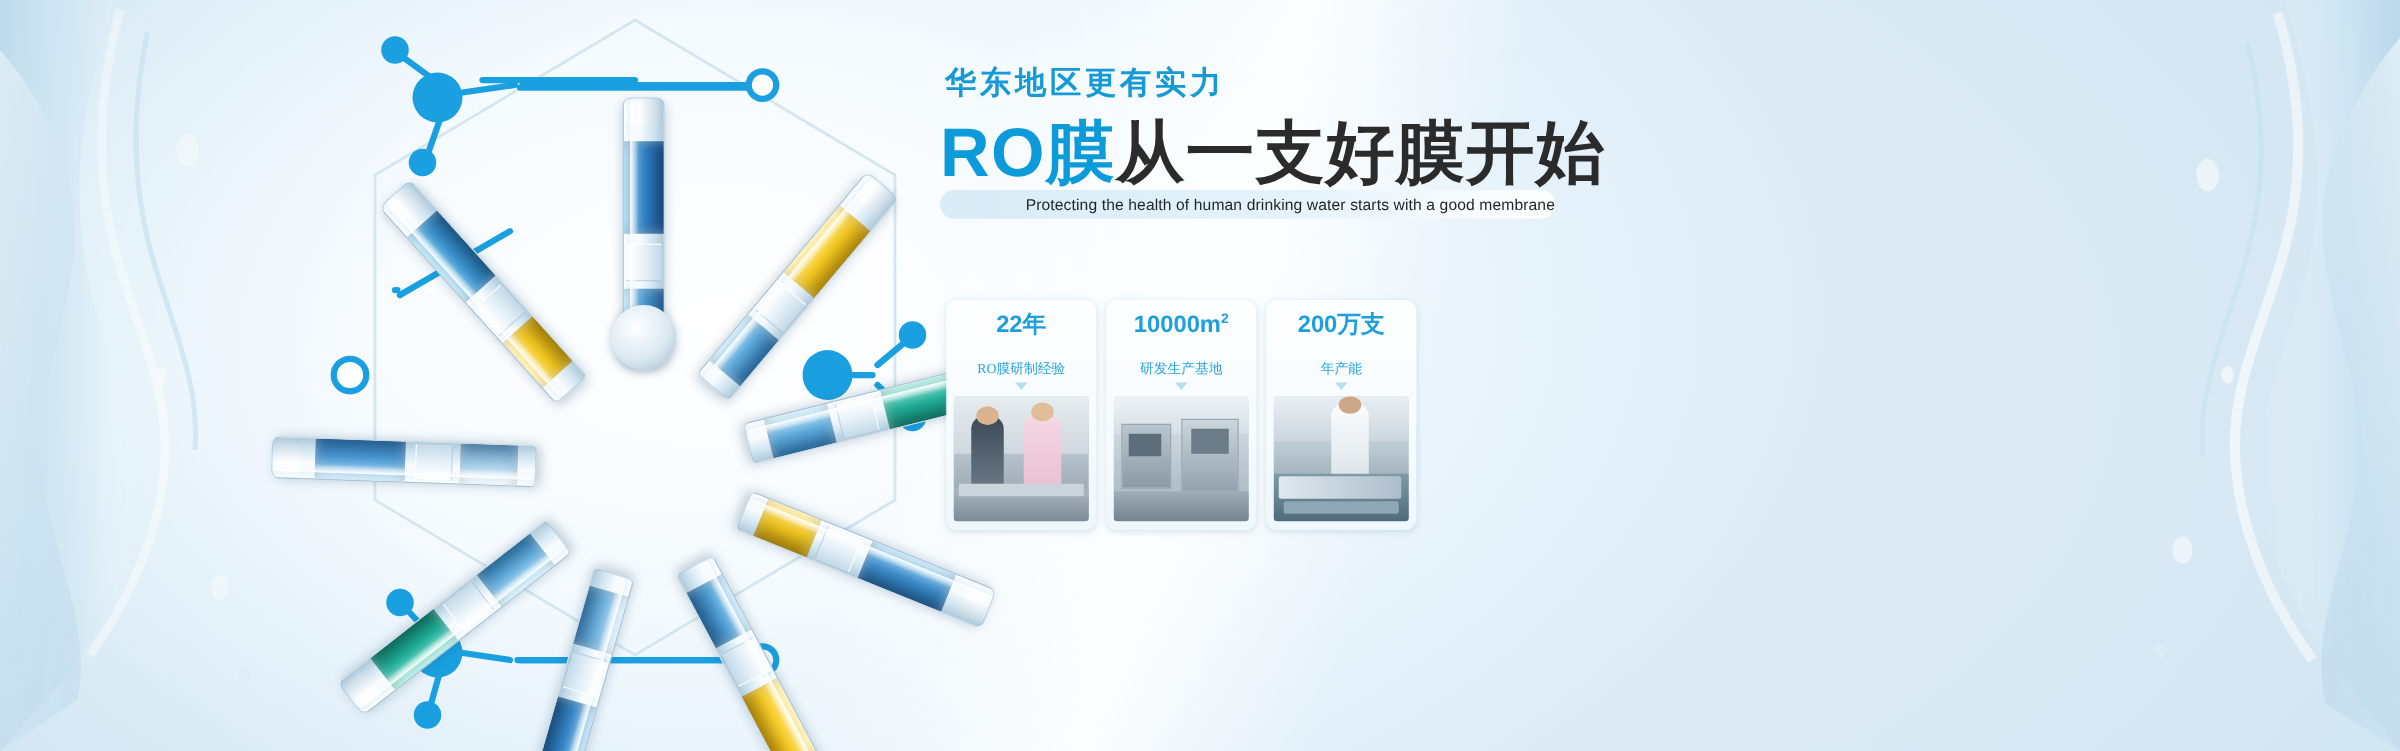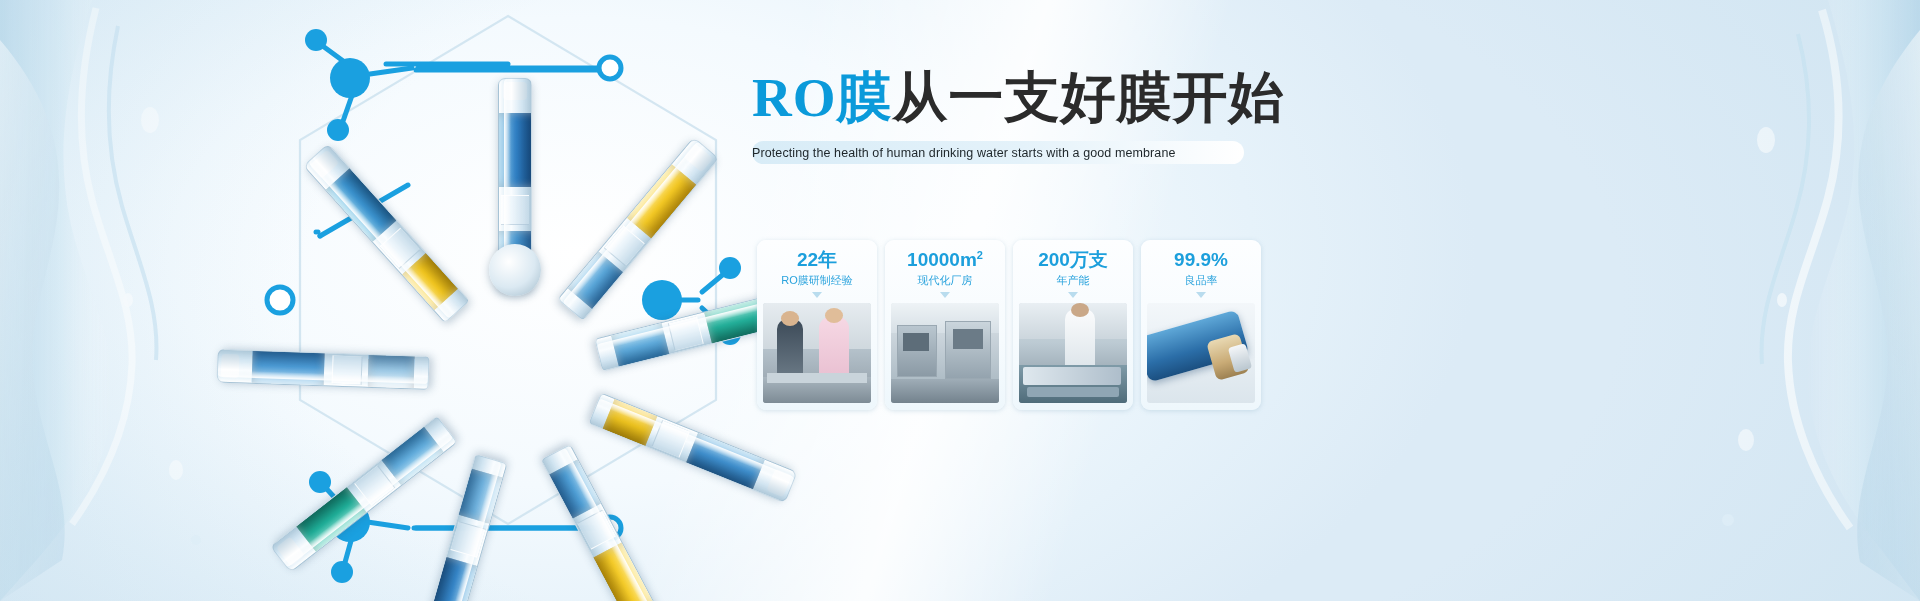--- a/index.html
+++ b/index.html
@@ -97,28 +97,28 @@
     font-size:25px; font-weight:bold; letter-spacing:3px;
     color:#169ad6; line-height:1;
     margin-left:4px;
   }
   #headline {
     margin-top:14px;
     font-size:55px; font-weight:bold; line-height:1.06;
     letter-spacing:1px; white-space:nowrap;
     color:#2b2b2b;
   }
-  #headline .hl-blue { color:#0b9ada;font-family:Liberation Serif, serif; }
+  #headline .hl-blue { color:#0b9ada; }
 
   #eng-bar {
-    margin-top:14px;
+    margin-top:1px;
     height:23px;
     border-radius:12px;
     background:linear-gradient(90deg,#d8ecf7 0%,#e4f2fa 55%,#ffffff 100%);
-    display:flex; align-items:center; justify-content:flex-start;
+    display:flex; align-items:center; justify-content:flex-end;
     width:492px;
   }
   #eng-bar span {
     font-size:12.5px; color:#1d2529; font-weight:500; letter-spacing:.1px;
   }
   #cn-bar {
     margin-top:7px;
     height:32px; width:492px;
     border-radius:16px;
     background:linear-gradient(90deg,#0f9ad9 0%,#22a6e0 60%,#3fb6e8 100%);
@@ -140,21 +140,21 @@
     box-shadow:0 1px 5px rgba(120,160,185,.28);
     padding:9px 6px 7px;
     display:flex; flex-direction:column; align-items:center;
   }
   .stat-num {
     font-size:19px; color:#1c9fdc; line-height:1.1; white-space:nowrap;
     font-weight:700;
   }
   .stat-num .sup { font-size:11px; vertical-align:super; }
   .stat-label {
-    font-size:11px; color:#2aa3dd; margin-top:2px; white-space:nowrap;
+    font-size:11px; color:#2aa3dd; margin-top:16px; white-space:nowrap;font-family:Liberation Serif, serif;
   }
   .stat-caret {
     width:0; height:0; margin-top:4px;
     border-left:5px solid transparent;
     border-right:5px solid transparent;
     border-top:6px solid #b9dcee;
   }
   .stat-photo {
     margin-top:5px;
     width:108px; height:100px;
@@ -339,20 +339,21 @@
       <div class="band" style="top:146px;height:48px;background:linear-gradient(90deg,#ffe88c,#f1c61f 55%,#bd940b);"></div>
       <div class="gloss"></div>
     </div>
 
     <div style="position:absolute;left:50%;top:50%;width:52px;height:52px;margin:-26px 0 0 -26px;border-radius:50%;
                 background:radial-gradient(circle at 38% 34%,#ffffff,#dbe9f2 55%,#9fb9c9 100%);
                 box-shadow:0 2px 8px rgba(50,90,120,.35);"></div>
   </div>
 
   <div id="text-col">
+    <div id="eyebrow">华东地区更有实力</div>
     <div id="headline"><span class="hl-blue">RO膜</span><span>从一支好膜开始</span></div>
 
     <div id="eng-bar">
       <span>Protecting the health of human drinking water starts with a good membrane</span>
     </div>
 
   </div>
 
   <div id="stats">
 
@@ -366,21 +367,21 @@
         <div class="ph-el" style="left:18px;top:8px;width:18px;height:15px;border-radius:50%;background:#d9b48f;"></div>
         <div class="ph-el" style="left:56px;top:14px;width:30px;height:66px;border-radius:11px 11px 0 0;background:linear-gradient(180deg,#f6d8e4,#e8bed0);"></div>
         <div class="ph-el" style="left:62px;top:5px;width:18px;height:15px;border-radius:50%;background:#e0bd99;"></div>
         <div class="ph-el" style="left:0;bottom:0;right:0;height:26px;background:linear-gradient(180deg,#aab7c0,#7d8b95);"></div>
         <div class="ph-el" style="left:4px;bottom:20px;right:4px;height:10px;background:#c9d4db;"></div>
       </div>
     </div>
 
     <div class="stat-card">
       <div class="stat-num"><span>10000m</span><span class="sup">2</span></div>
-      <div class="stat-label">现代化厂房</div>
+      <div class="stat-label">研发生产基地</div>
       <div class="stat-caret"></div>
       <div class="stat-photo ph2">
         <div class="ph-el" style="left:0;top:0;right:0;height:30px;background:linear-gradient(180deg,#eef3f6,#d6dfe5);"></div>
         <div class="ph-el" style="left:6px;top:22px;width:40px;height:52px;background:linear-gradient(180deg,#b9c6cf,#8b9aa5);border:1px solid #9aa8b2;"></div>
         <div class="ph-el" style="left:12px;top:30px;width:26px;height:18px;background:#5d6d79;"></div>
         <div class="ph-el" style="left:54px;top:18px;width:46px;height:58px;background:linear-gradient(180deg,#cad5dc,#94a3ae);border:1px solid #9aa8b2;"></div>
         <div class="ph-el" style="left:62px;top:26px;width:30px;height:20px;background:#6b7b87;"></div>
         <div class="ph-el" style="left:0;bottom:0;right:0;height:24px;background:linear-gradient(180deg,#9fadb7,#73828d);"></div>
       </div>
     </div>
@@ -392,32 +393,16 @@
       <div class="stat-photo ph3">
         <div class="ph-el" style="left:0;top:0;right:0;height:36px;background:linear-gradient(180deg,#e9eff3,#ccd6dd);"></div>
         <div class="ph-el" style="left:46px;top:6px;width:30px;height:60px;border-radius:10px 10px 0 0;background:linear-gradient(180deg,#fbfcfd,#dde5ea);"></div>
         <div class="ph-el" style="left:52px;top:0px;width:18px;height:14px;border-radius:50%;background:#caa888;"></div>
         <div class="ph-el" style="left:0;bottom:0;right:0;height:38px;background:linear-gradient(180deg,#7f9ba8,#4f6c7a);"></div>
         <div class="ph-el" style="left:4px;bottom:18px;width:98px;height:18px;background:linear-gradient(90deg,#dfe8ee,#aebecb);border-radius:2px;"></div>
         <div class="ph-el" style="left:8px;bottom:6px;width:92px;height:10px;background:#8fa6b4;border-radius:2px;"></div>
       </div>
     </div>
 
-    <div class="stat-card">
-      <div class="stat-num"><span>99.9%</span><span class="sup"></span></div>
-      <div class="stat-label">良品率</div>
-      <div class="stat-caret"></div>
-      <div class="stat-photo ph4">
-        <div class="ph-el" style="left:-6px;top:20px;width:104px;height:46px;border-radius:8px;
-             transform:rotate(-16deg);
-             background:linear-gradient(180deg,#5fa8d8,#2b6ea8 60%,#1b4f80);
-             box-shadow:0 3px 7px rgba(30,70,110,.35);"></div>
-        <div class="ph-el" style="left:64px;top:34px;width:34px;height:40px;border-radius:6px;
-             transform:rotate(-16deg);
-             background:linear-gradient(180deg,#e9d9b3,#c9ab76 60%,#9d8152);"></div>
-        <div class="ph-el" style="left:84px;top:42px;width:18px;height:26px;border-radius:4px;
-             transform:rotate(-16deg);background:linear-gradient(180deg,#f5f7f9,#b9c6cf);"></div>
-      </div>
-    </div>
 
   </div>
 
 </div>
 
 </body></html>

